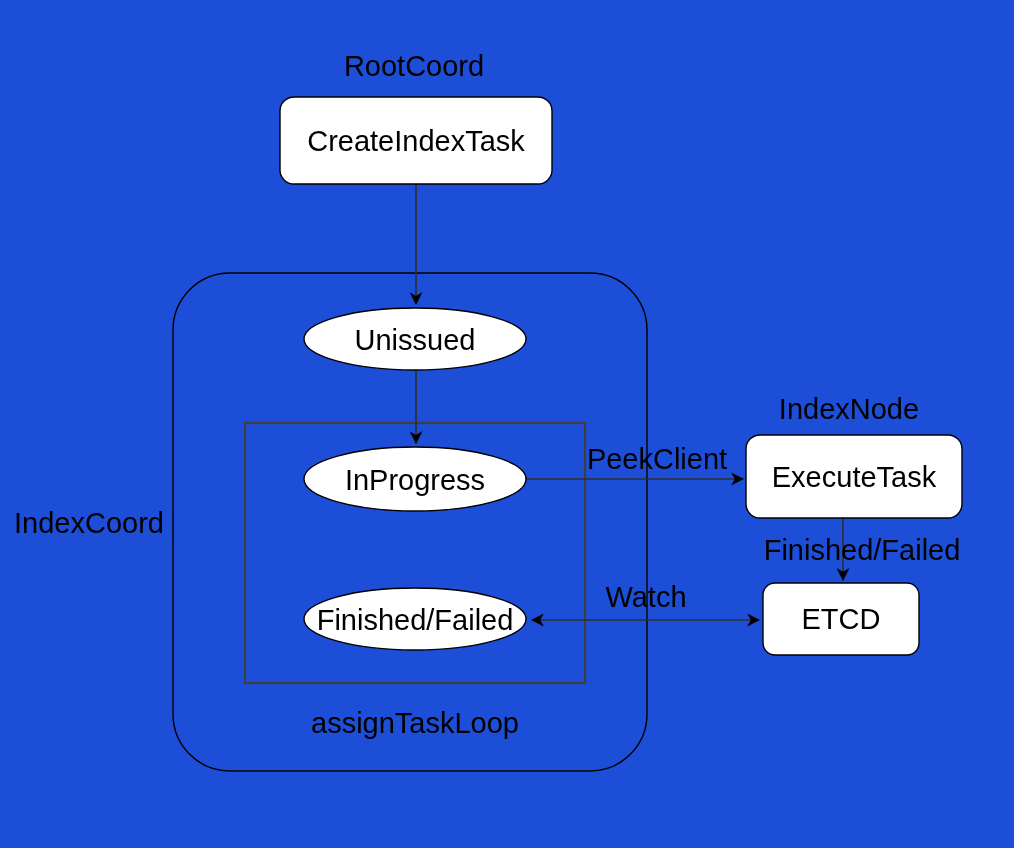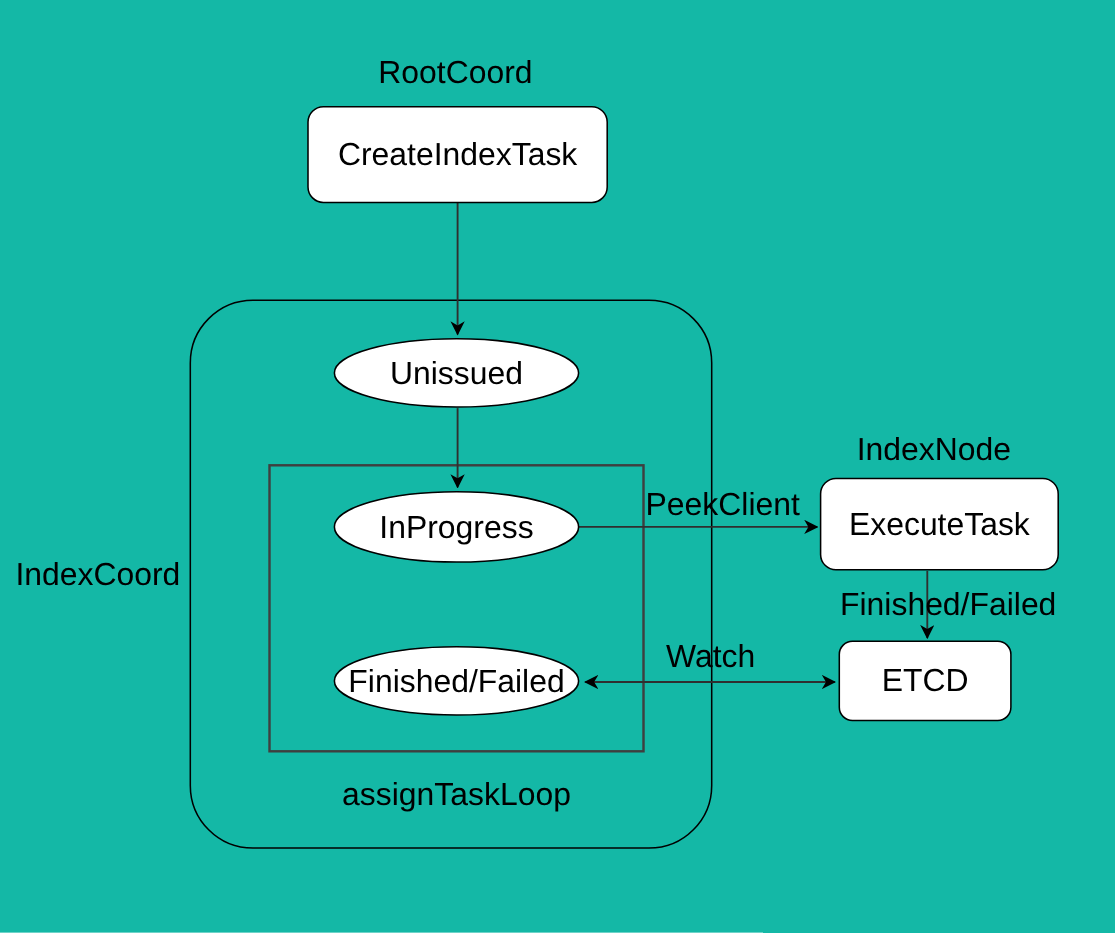--- a/index.html
+++ b/index.html
@@ -4,21 +4,21 @@
 <style>
   html, body {
     margin: 0;
     padding: 0;
     background: #ffffff;
   }
   .canvas {
     position: relative;
     width: 1014px;
     height: 848px;
-    background: #14b8a6;
+    background: #1d4ed8;
     overflow: hidden;
     font-family: "Liberation Sans", sans-serif;
   }
   svg { display: block; }
   .node-shape {
     fill: #ffffff;
     stroke: #000000;
     stroke-width: 1.4;
   }
   .container-shape {

